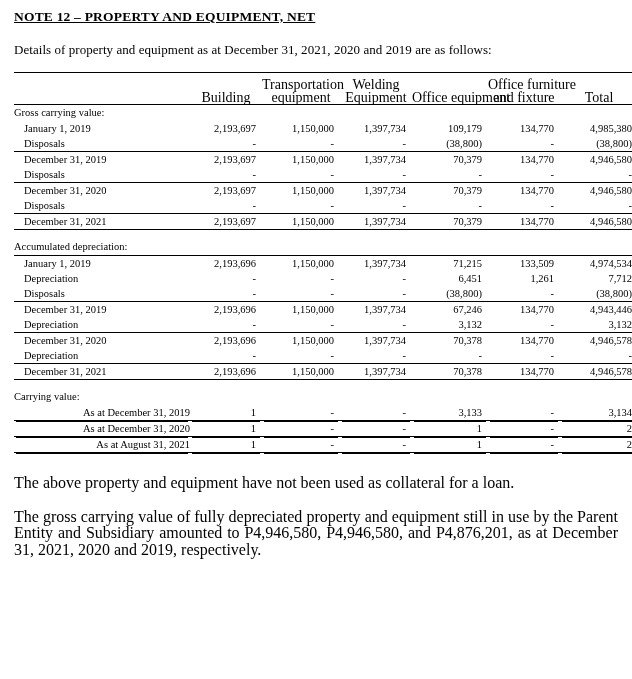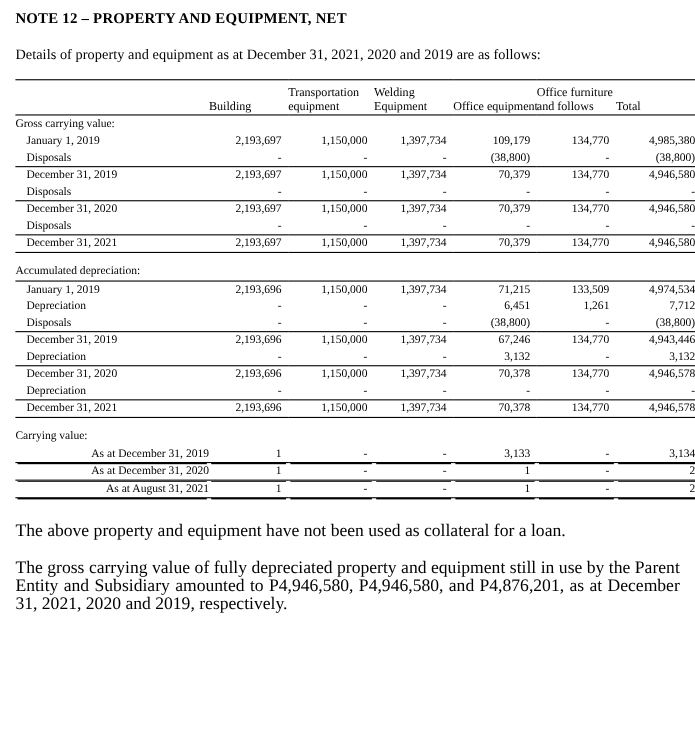--- a/index.html
+++ b/index.html
@@ -19,20 +19,21 @@
     width: 632px;
     height: 679px;
     padding: 0;
     box-sizing: border-box;
   }
   .note-title {
     font-size: 13.5px;
     font-weight: bold;
     letter-spacing: 0.2px;
     margin: 9px 0 0 14px;
+    text-decoration: underline;
   }
   .intro-para {
     font-size: 13px;
     margin: 17px 16px 0 14px;
     letter-spacing: 0.05px;
   }
 
   
   .pe-table {
     margin: 14px 0 0 14px;
@@ -66,21 +67,22 @@
   .lbl {
     text-align: left;
     white-space: nowrap;
     font-size: 10.5px;
     height: 15px;
     line-height: 15px;
   }
   .indent2 { padding-left: 10px !important; }
 
   .hdr-cell {
-    font-size: 11px;
+    text-align: center;
+    font-size: 14px;
     line-height: 13px;
     height: 13px;
     white-space: nowrap;
   }
 
   
   .rule-top-thick td { border-top: 1.6px solid #000; }
   .rule-bot-thin td  { border-bottom: 0.9px solid #000; }
   .rule-bot-thick td { border-bottom: 1.6px solid #000; }
   .rule-bot-double td {
@@ -141,21 +143,21 @@
         <td class="hdr-cell"></td>
         <td class="hdr-cell">Office furniture</td>
         <td class="hdr-cell"></td>
       </tr>
       <tr class="rule-bot-thin">
         <td class="hdr-cell"></td>
         <td class="hdr-cell">Building</td>
         <td class="hdr-cell">equipment</td>
         <td class="hdr-cell">Equipment</td>
         <td class="hdr-cell">Office equipment</td>
-        <td class="hdr-cell">and follows</td>
+        <td class="hdr-cell">and fixture</td>
         <td class="hdr-cell">Total</td>
       </tr>
 
       <tr class="section-head">
         <td class="lbl" colspan="7">Gross carrying value:</td>
       </tr>
 
       <tr>
         <td class="lbl indent2">January 1, 2019</td>
         <td class="num">2,193,697</td>

